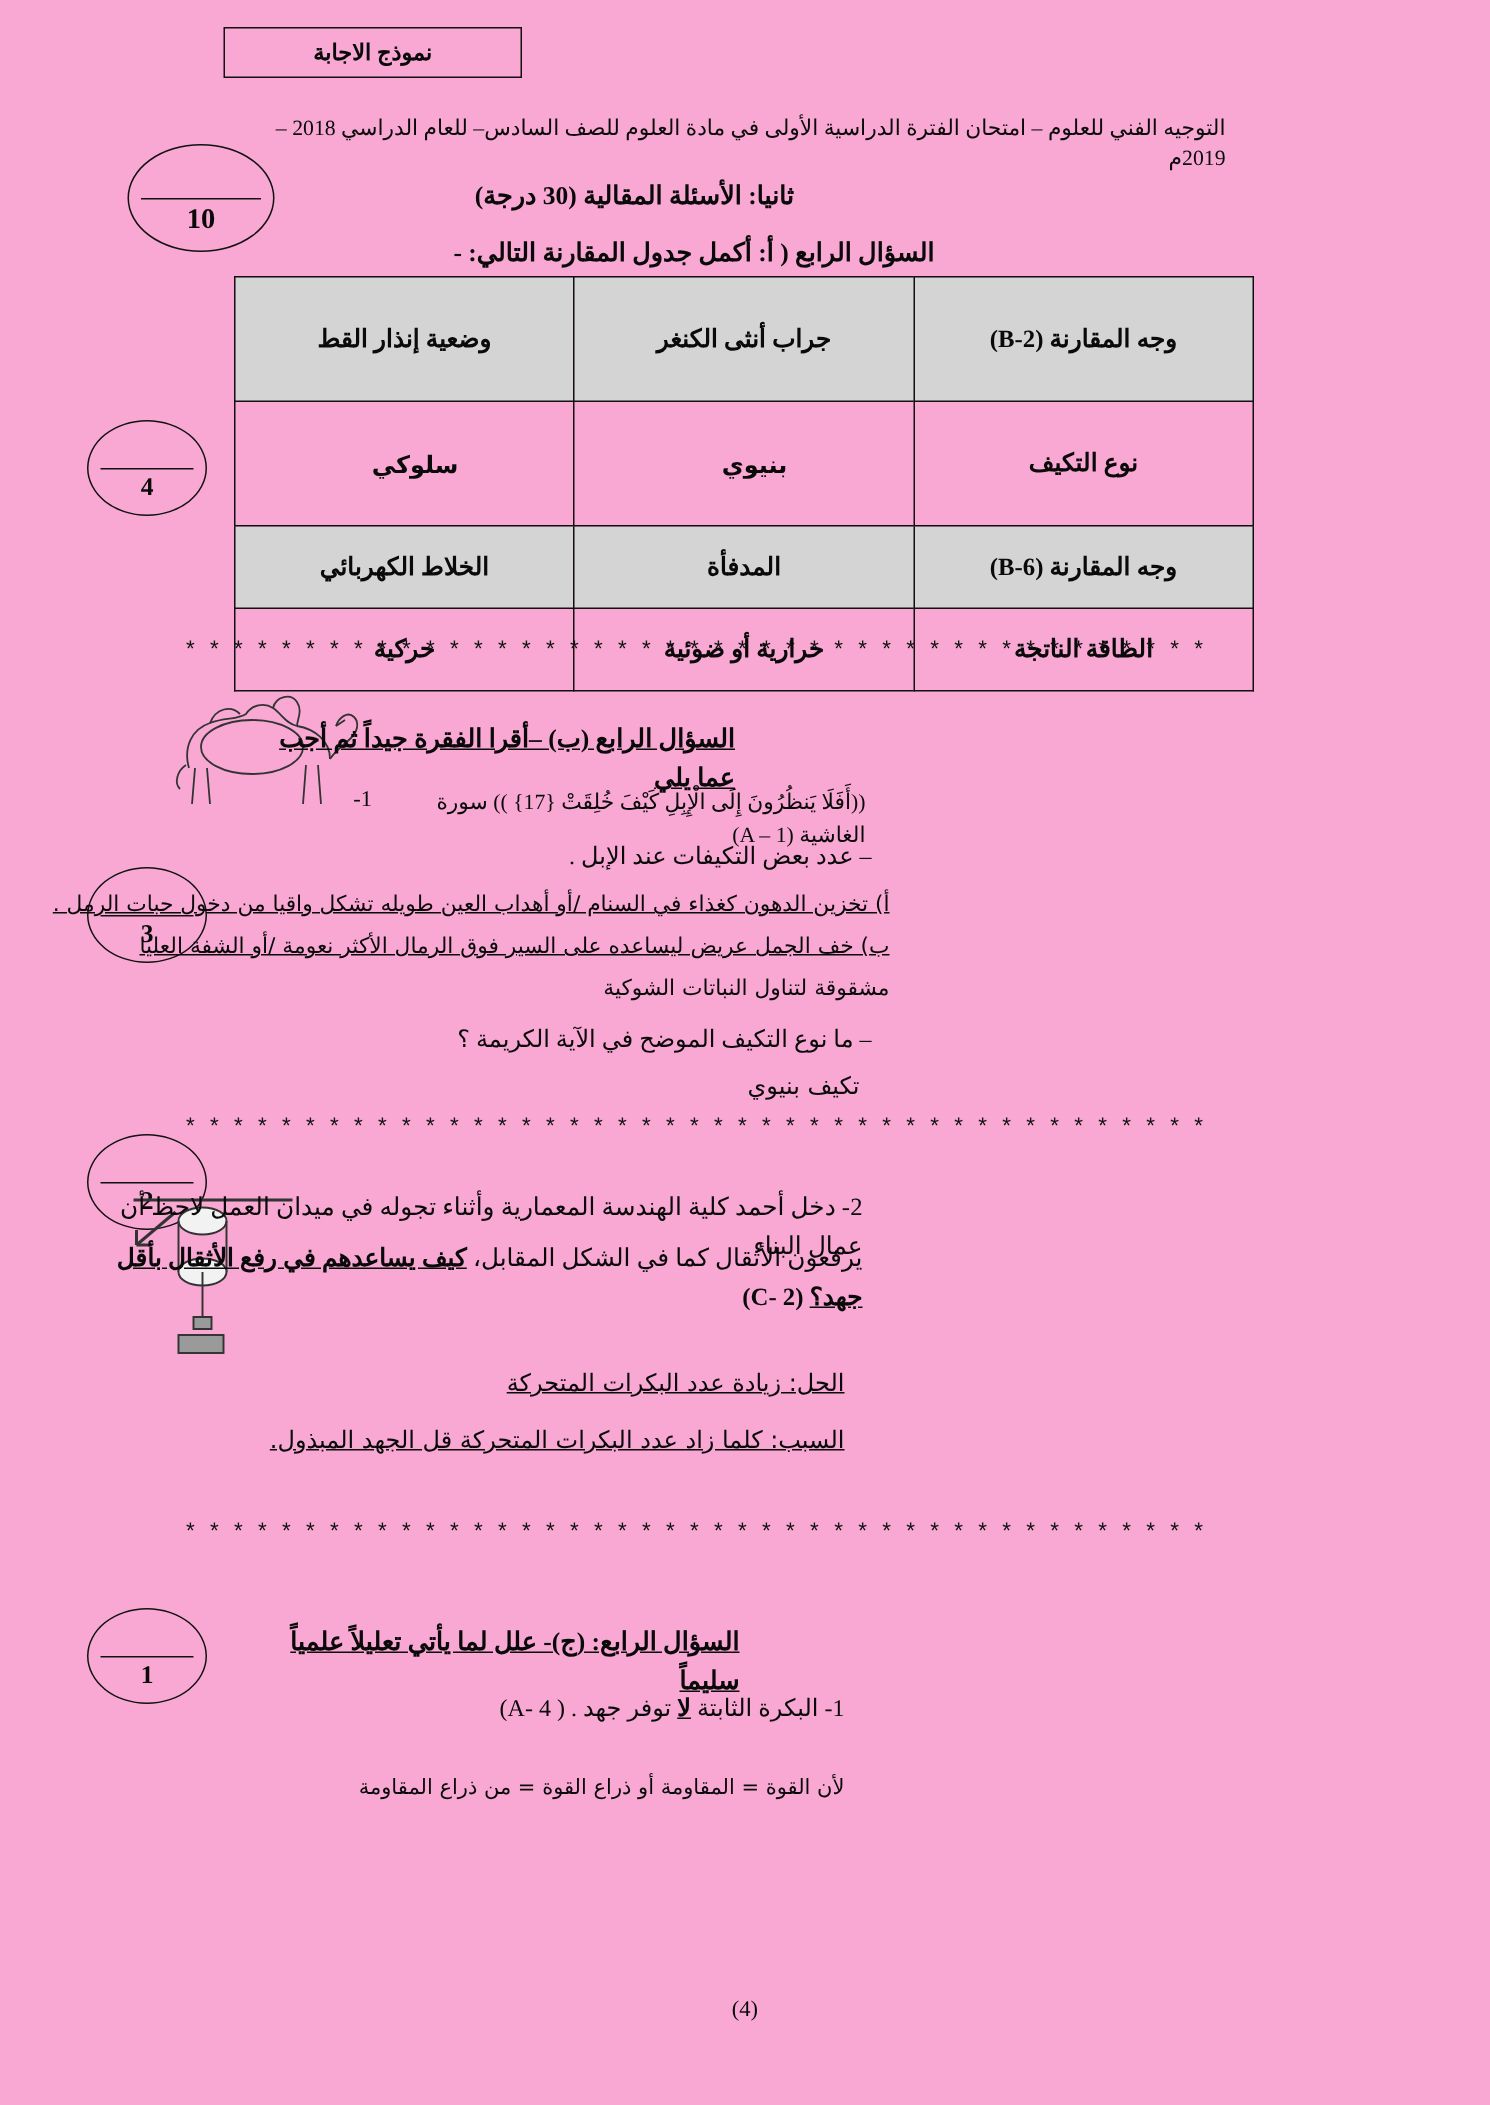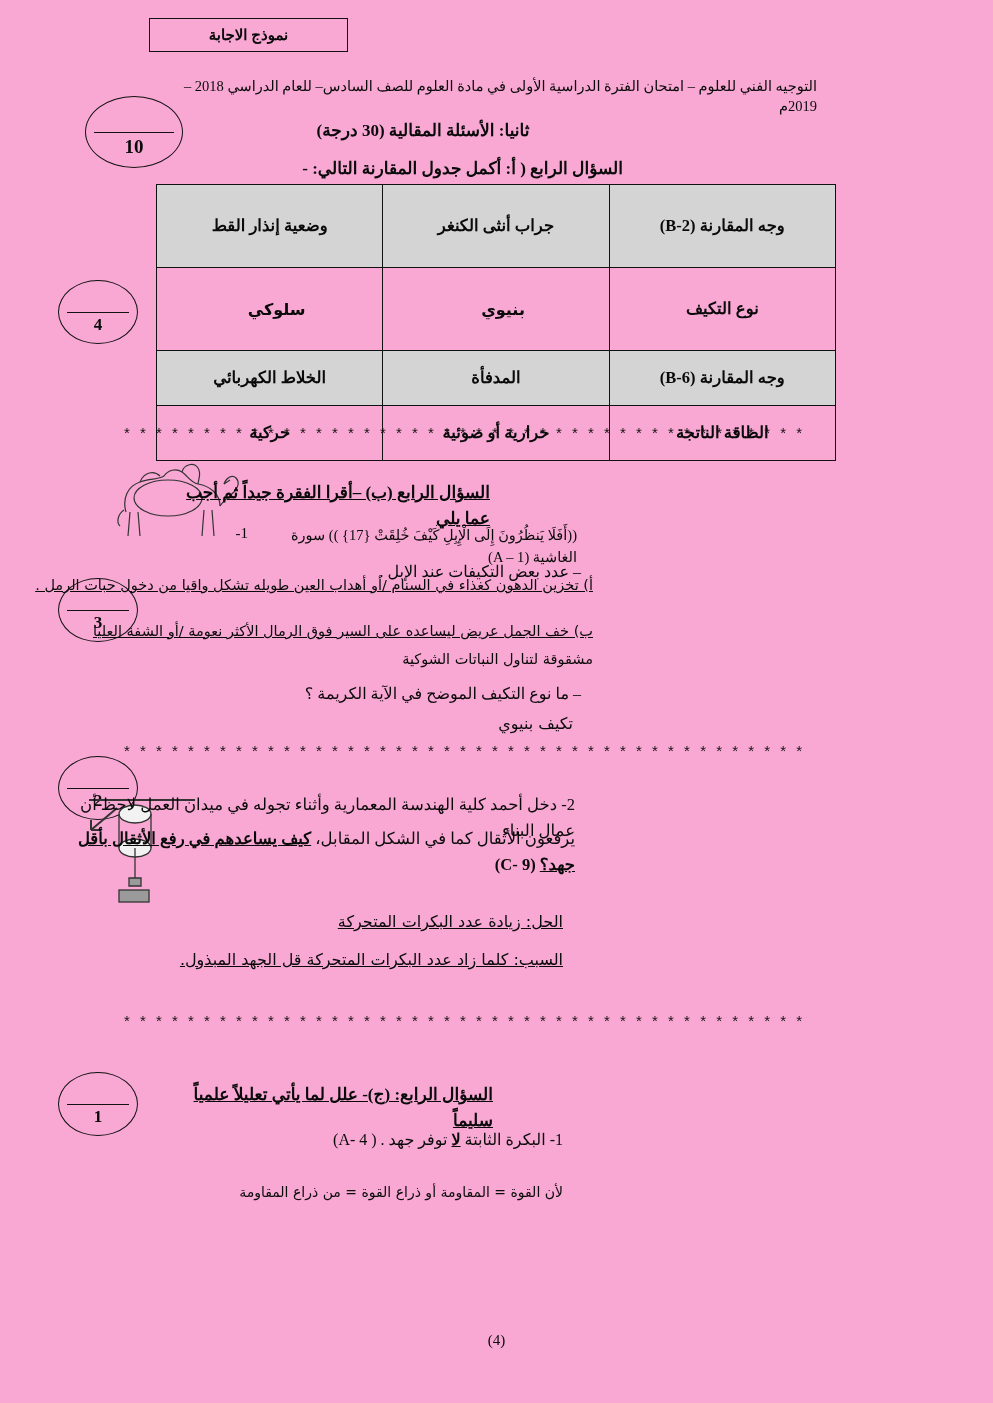--- a/index.html
+++ b/index.html
@@ -219,21 +219,21 @@
     </g>
   </svg>
 
   <div class="blk sec-title ul" style="top:480px; right:503px; width:320px;">السؤال الرابع (ب) –أقرا الفقرة جيداً ثم أجب عما يلي</div>
 
   <div class="blk" style="top:524px; right:416px; width:310px; font-size:14.5px;">((أَفَلَا يَنظُرُونَ إِلَى الْإِبِلِ كَيْفَ خُلِقَتْ {17} )) سورة الغاشية  (A – 1)</div>
   <div class="blk" style="top:522px; right:745px; font-size:15px;">1-</div>
 
   <div class="blk" style="top:560px; right:412px; width:340px; font-size:16px;">–  عدد بعض التكيفات عند الإبل .</div>
 
-  <div class="blk hand hand-u" style="top:574px; right:400px; width:560px;">أ) تخزين الدهون كغذاء في السنام /أو  أهداب العين طويله تشكل واقيا من دخول حبات الرمل .</div>
+  <div class="blk hand hand-u" style="top:592px; right:400px; width:560px;">أ) تخزين الدهون كغذاء في السنام /أو  أهداب العين طويله تشكل واقيا من دخول حبات الرمل .</div>
   <div class="blk hand hand-u" style="top:620px; right:400px; width:570px;">ب) خف الجمل عريض ليساعده على السير فوق الرمال الأكثر نعومة /أو الشفة العليا</div>
   <div class="blk hand" style="top:648px; right:400px; width:300px;">مشقوقة لتناول النباتات الشوكية</div>
 
   <div class="mark-circle small" style="top:578px; right:855px;">
     <div class="line"></div>
     <div class="num">3</div>
   </div>
 
   <div class="blk" style="top:682px; right:412px; width:340px; font-size:16px;">–  ما  نوع  التكيف  الموضح في الآية الكريمة ؟</div>
   <div class="blk hand" style="top:712px; right:420px; width:200px; font-size:16px;">تكيف بنيوي</div>
@@ -254,21 +254,21 @@
       <path d="M52 62 L52 92"></path>
       <path d="M46 92 L58 92 L58 100 L46 100 Z" fill="#9a9a9a"></path>
       <rect x="36" y="104" width="30" height="12" fill="#9a9a9a" stroke="#333"></rect>
       <path d="M8 44 L34 22" stroke-width="2"></path>
       <path d="M8 44 L18 44 M8 44 L8 34" stroke-width="2"></path>
     </g>
   </svg>
 
   <div class="blk" style="top:792px; right:418px; width:520px; font-size:16.5px;">2- دخل أحمد كلية الهندسة المعمارية وأثناء تجوله في ميدان العمل لاحظ أن عمال البناء</div>
   <div class="blk" style="top:826px; right:418px; width:520px; font-size:16.5px;">
-    <span>يرفعون الأثقال كما في الشكل المقابل، </span><span class="bold ul">كيف يساعدهم في رفع الأثقال بأقل جهد؟</span><span class="bold"> (C- 9)</span>
+    <span>يرفعون الأثقال كما في الشكل المقابل، </span><span class="bold ul">كيف يساعدهم في رفع الأثقال بأقل جهد؟</span><span class="bold"> (C- 2)</span>
   </div>
 
   <div class="blk hand hand-u" style="top:910px; right:430px; width:360px; font-size:16px;">الحل: زيادة عدد البكرات المتحركة</div>
   <div class="blk hand hand-u" style="top:948px; right:430px; width:430px; font-size:16px;">السبب: كلما زاد عدد البكرات المتحركة قل الجهد المبذول.</div>
 
   <div class="stars" style="top:1012px; right:188px;">* * * * * * * * * * * * * * * * * * * * * * * * * * * * * * * * * * * * * * * * * * *</div>
 
   <div class="mark-circle small" style="top:1072px; right:855px;">
     <div class="line"></div>
     <div class="num">1</div>

